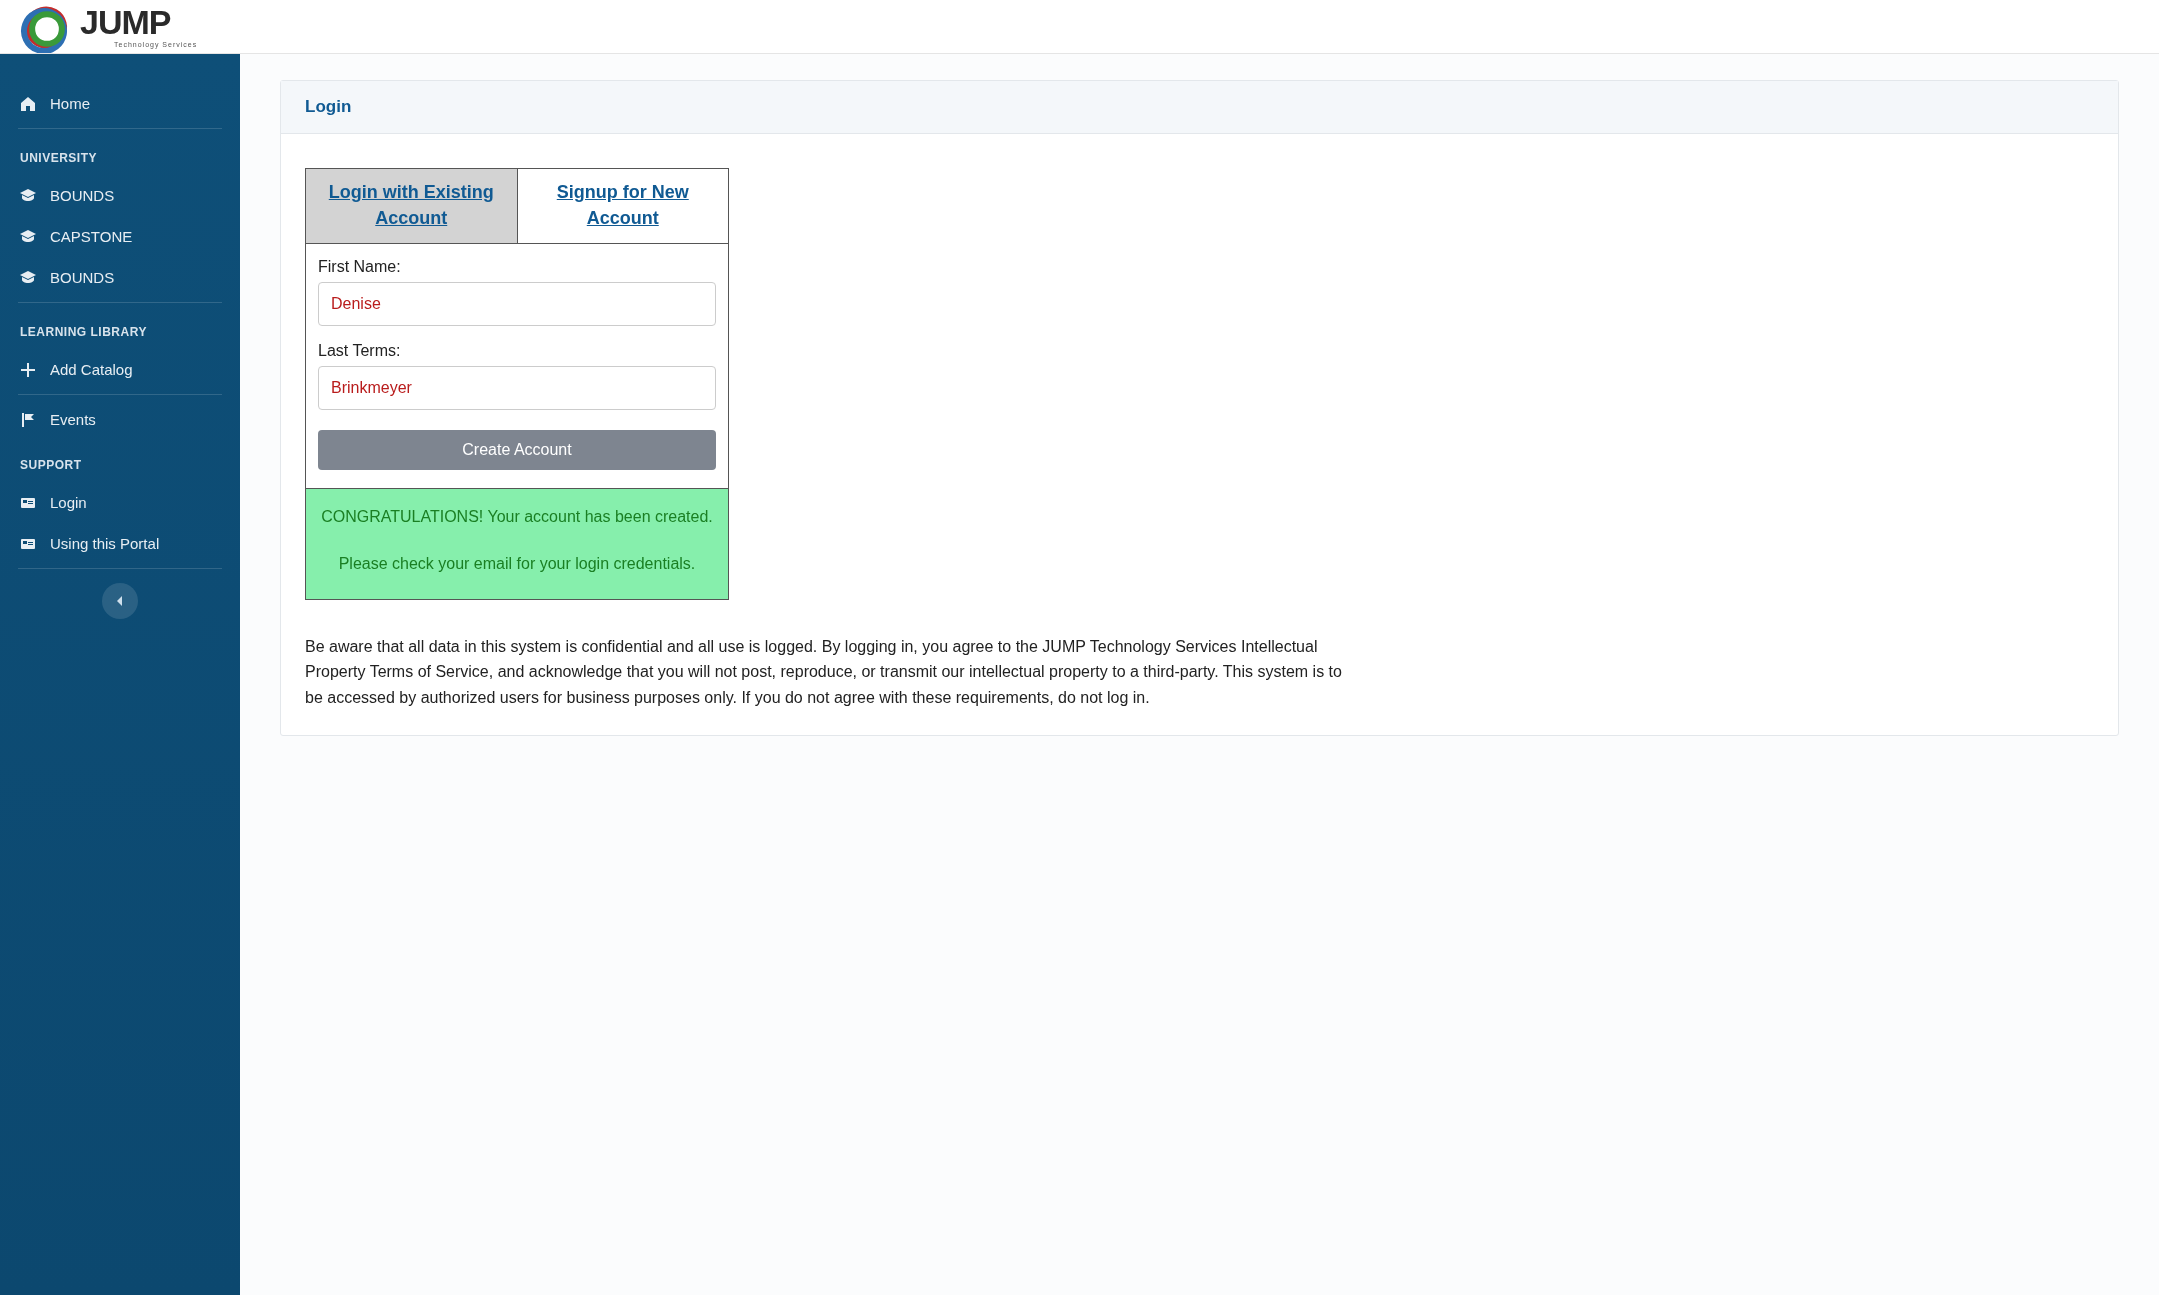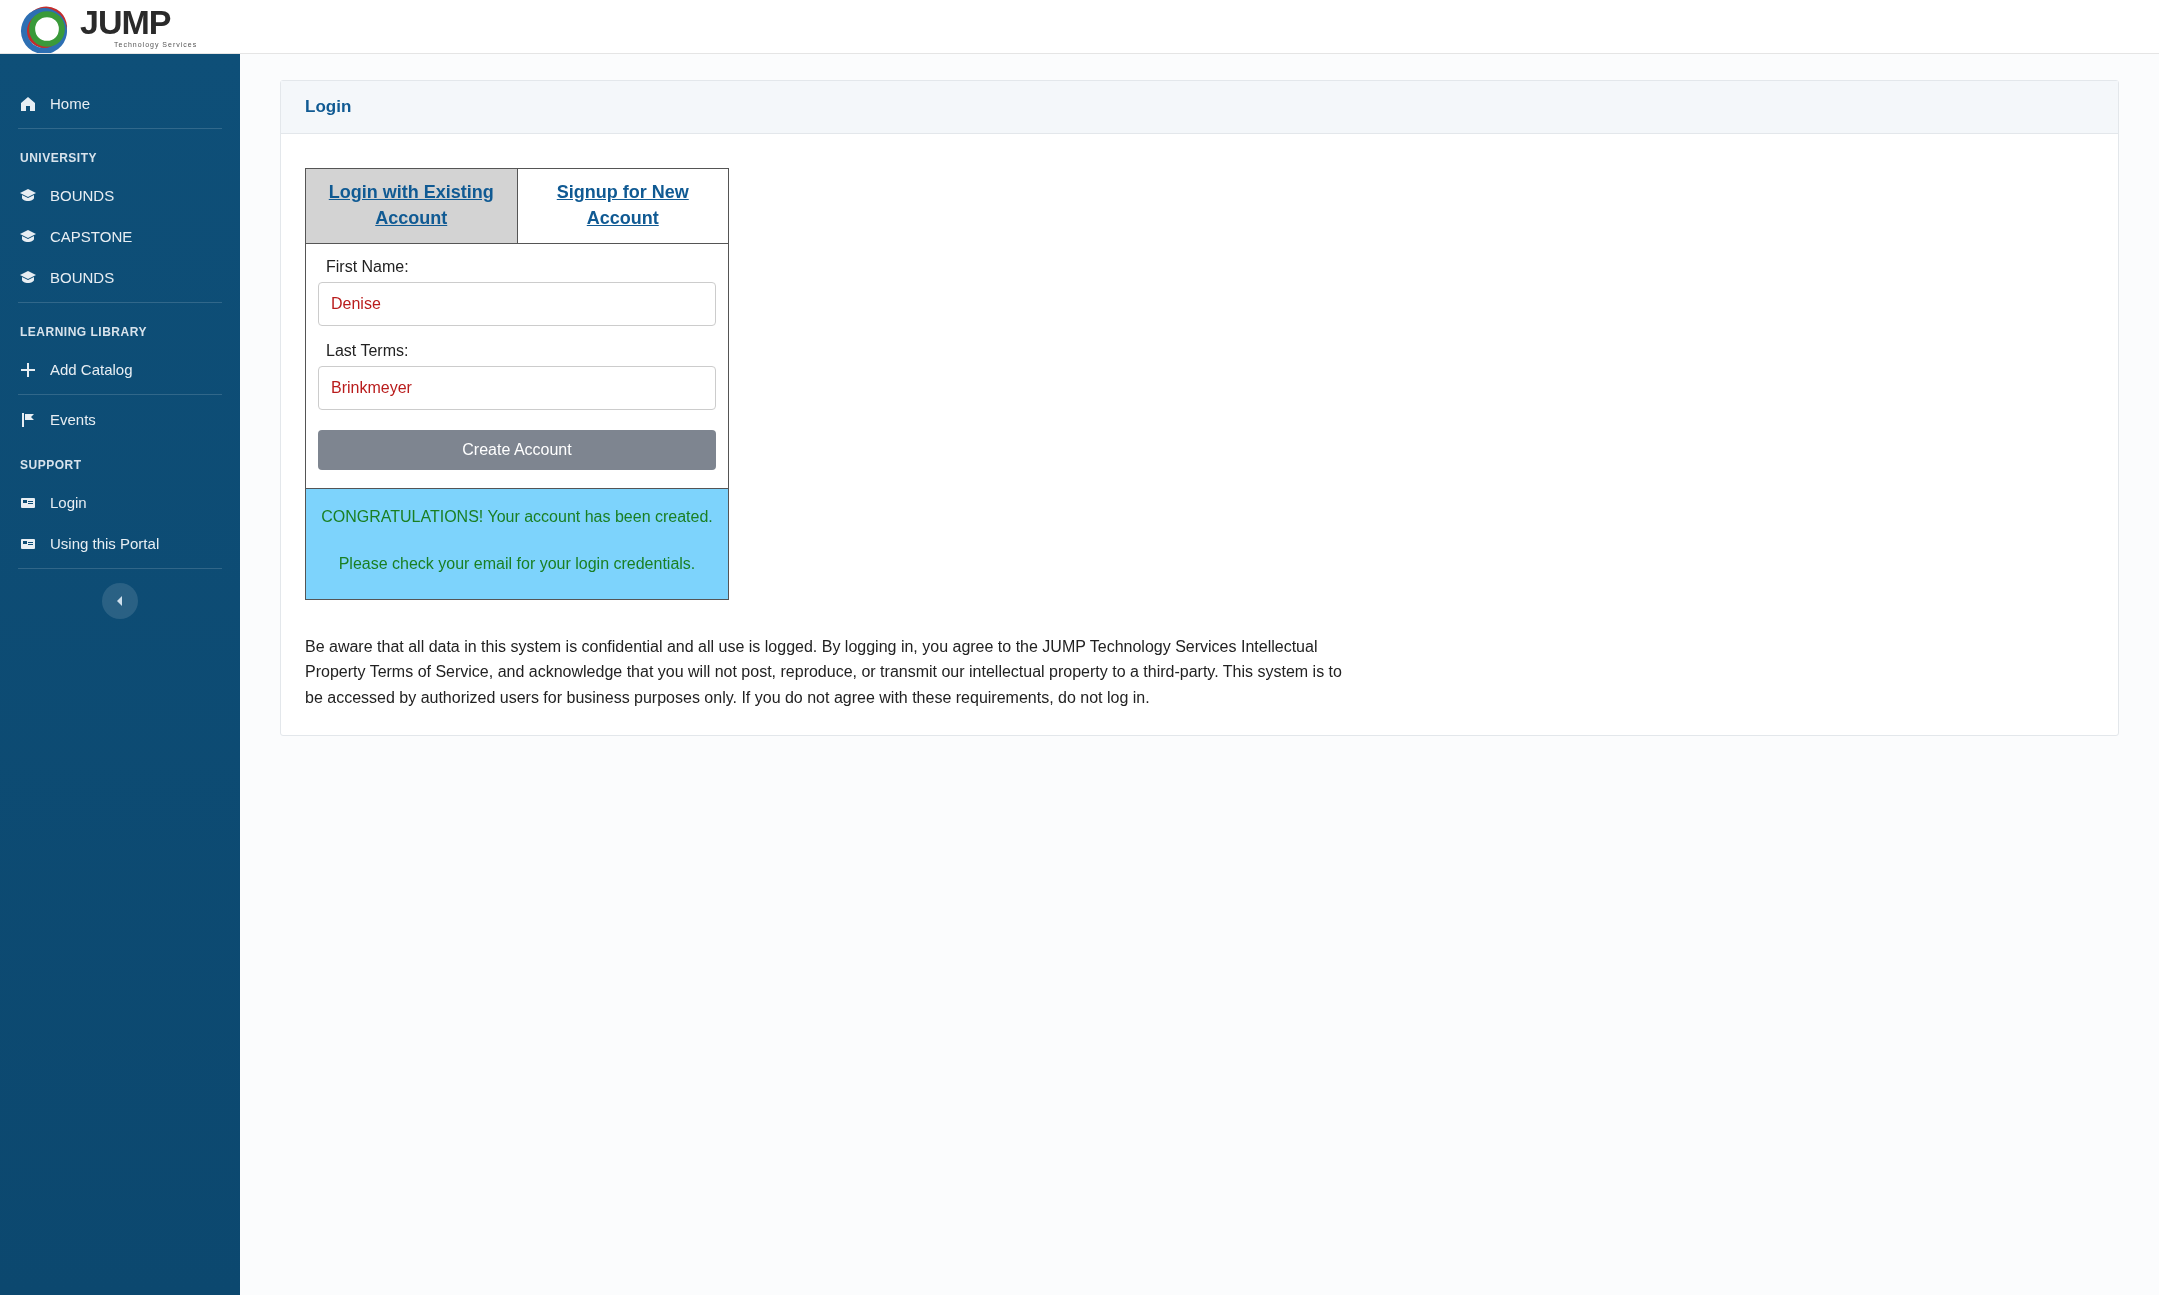--- a/index.html
+++ b/index.html
@@ -168,21 +168,20 @@
       border-bottom: 1px solid #555;
     }
     .form-group {
       margin-bottom: 16px;
     }
     .form-label {
       display: block;
       font-size: 16px;
       margin-bottom: 6px;
       color: #222;
-      margin-left: 8px;
     }
     .form-input {
       width: 100%;
       padding: 12px 12px;
       font-size: 16px;
       border: 1px solid #ccc;
       border-radius: 4px;
       color: #b91c1c;
     }
     .create-btn {
@@ -190,21 +189,21 @@
       padding: 11px;
       background: #7e8590;
       color: #fff;
       border: none;
       border-radius: 4px;
       font-size: 16px;
       cursor: pointer;
       margin-top: 4px;
     }
     .success-area {
-      background: #7dd3fc;
+      background: #86efac;
       padding: 16px 14px 22px 14px;
       text-align: center;
       color: #1a7f23;
       font-size: 16px;
       line-height: 1.55;
     }
     .success-line2 {
       margin-top: 22px;
     }
     .disclaimer {

